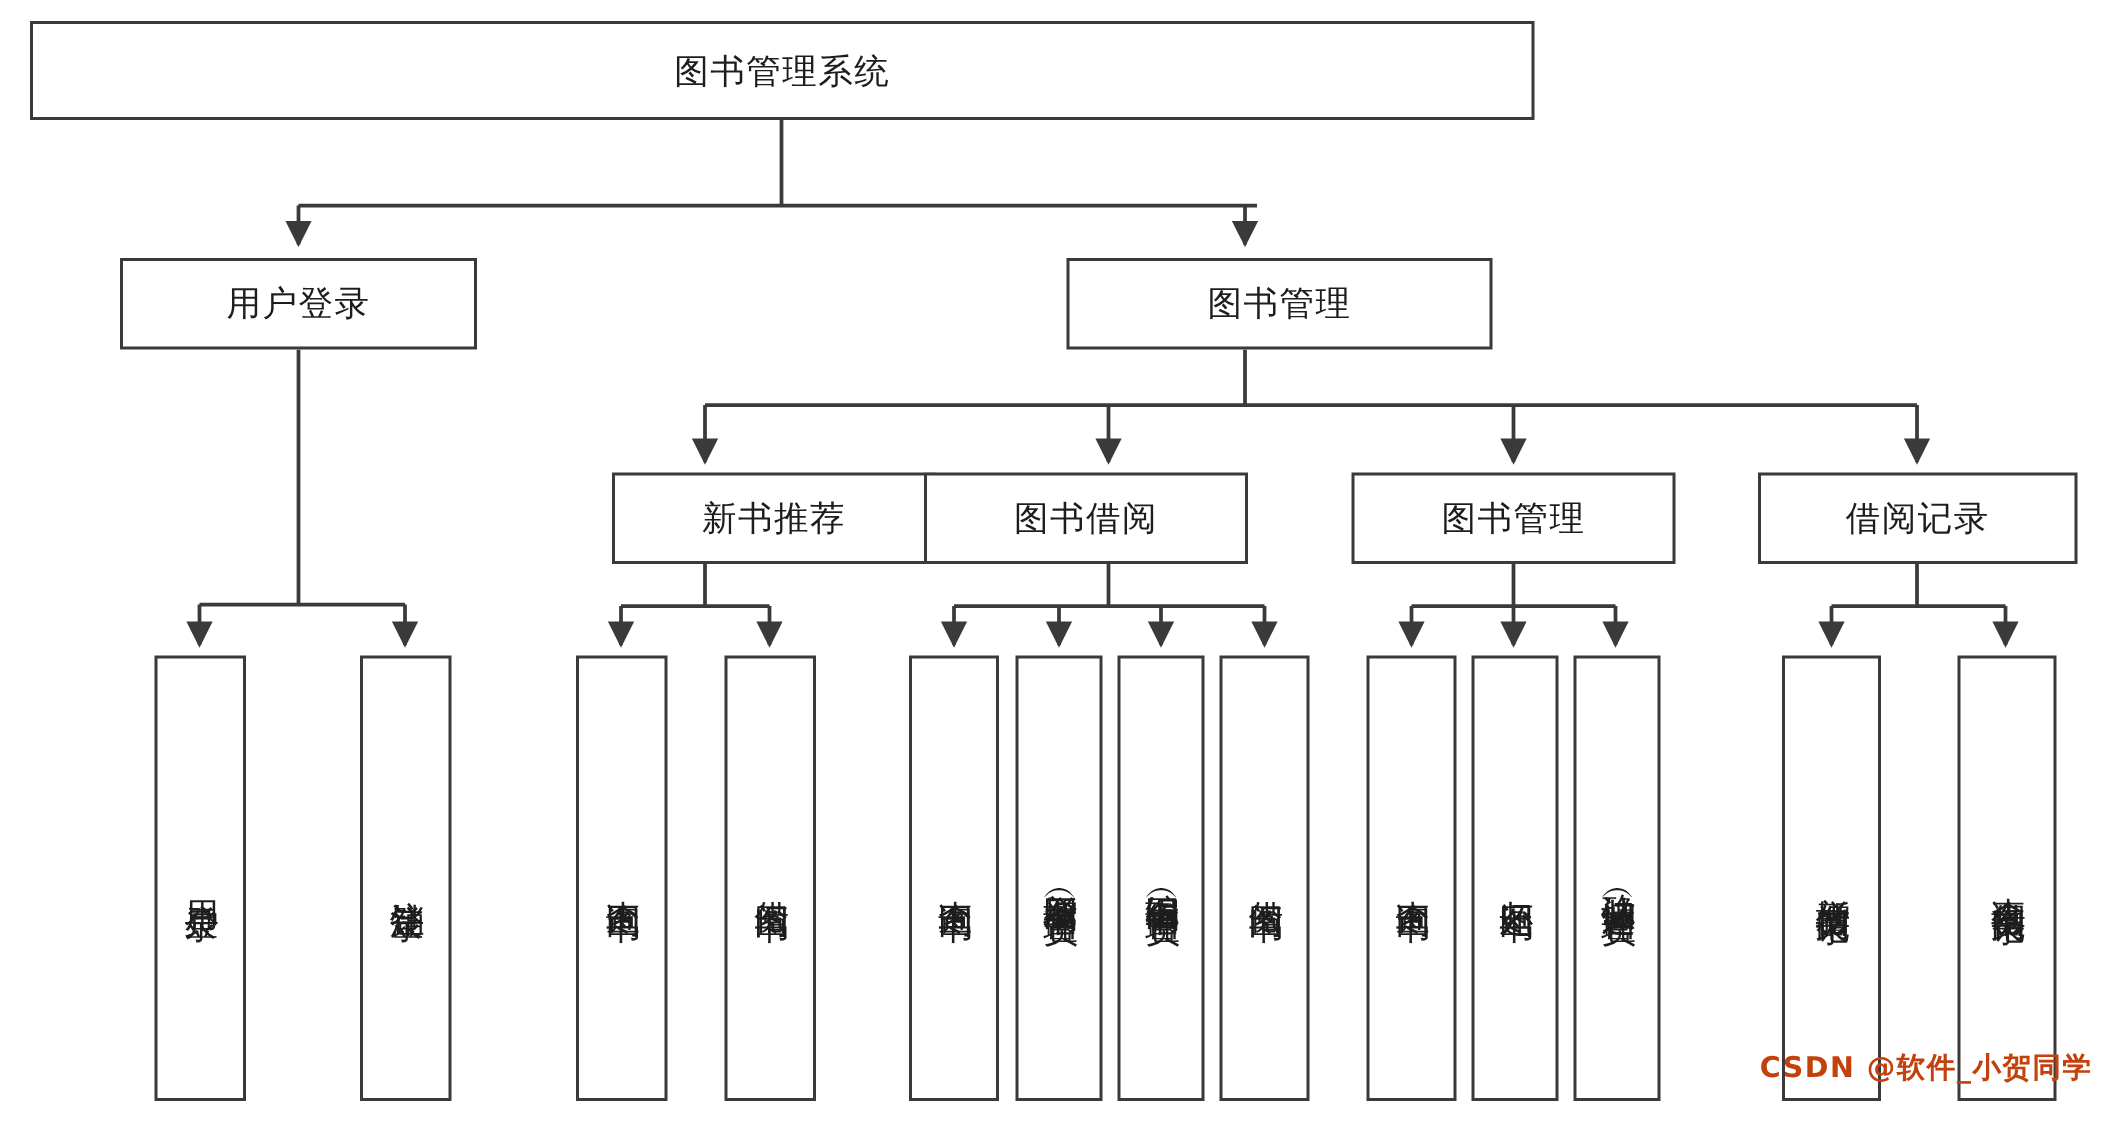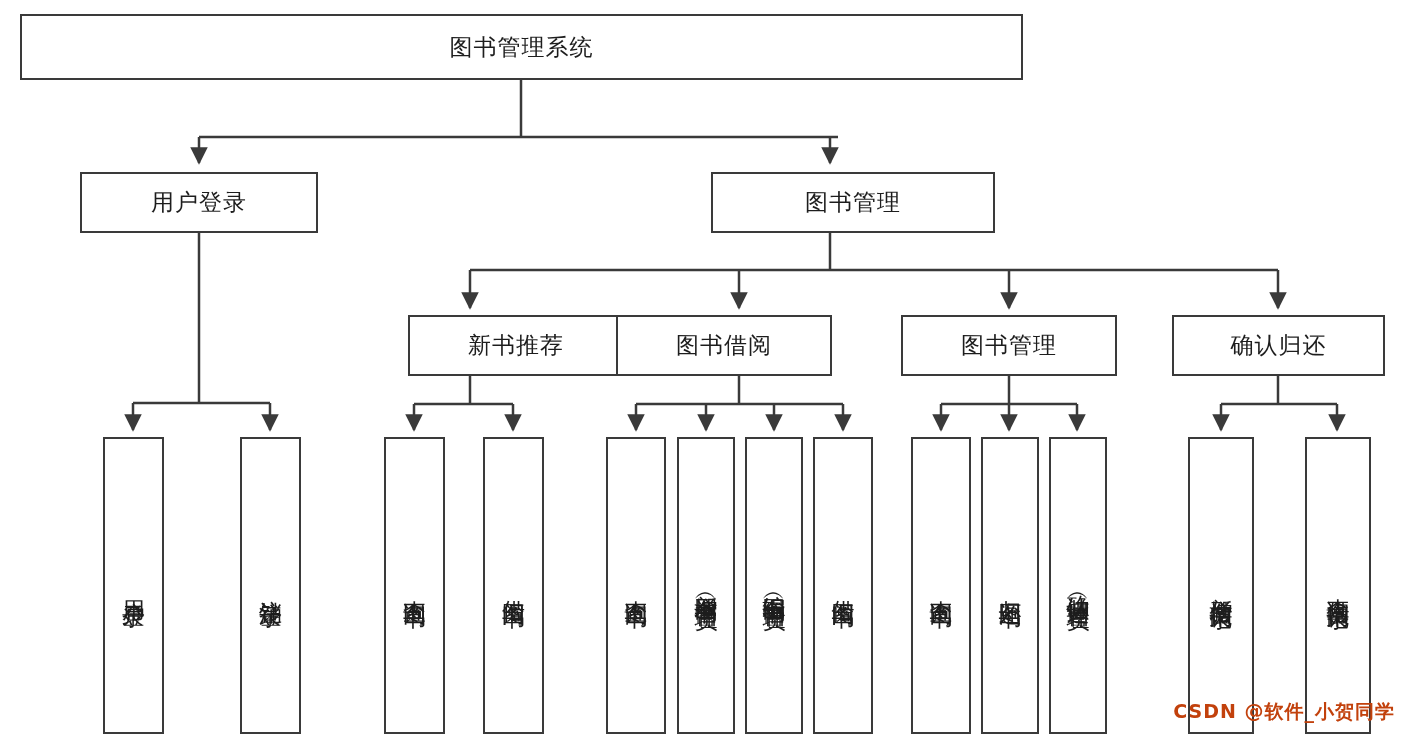--- a/index.html
+++ b/index.html
@@ -134,21 +134,21 @@
   <div class="node horiz" style="left:362px; top:315px; width:216px; height:61px;margin-left:46px;">
     <span>新书推荐</span>
   </div>
   <div class="node horiz" style="left:616px; top:315px; width:216px; height:61px;">
     <span>图书借阅</span>
   </div>
   <div class="node horiz" style="left:901px; top:315px; width:216px; height:61px;">
     <span>图书管理</span>
   </div>
   <div class="node horiz" style="left:1172px; top:315px; width:213px; height:61px;">
-    <span>确认归还</span>
+    <span>借阅记录</span>
   </div>
 
   <div class="node vert" style="left:103px; top:437px; width:61px; height:297px;">
     <span>用户登录</span>
   </div>
   <div class="node vert" style="left:240px; top:437px; width:61px; height:297px;">
     <span>注销登录</span>
   </div>
 
   <div class="node vert" style="left:384px; top:437px; width:61px; height:297px;">

